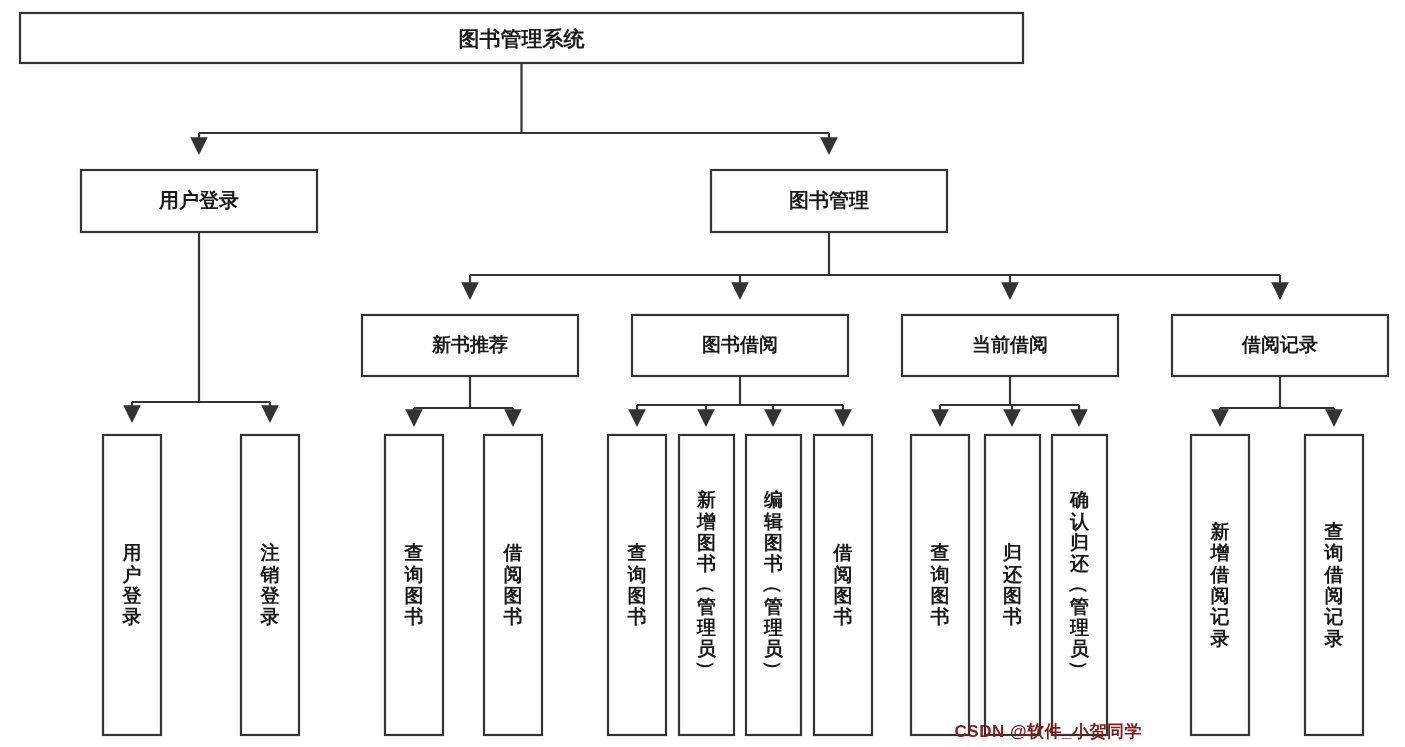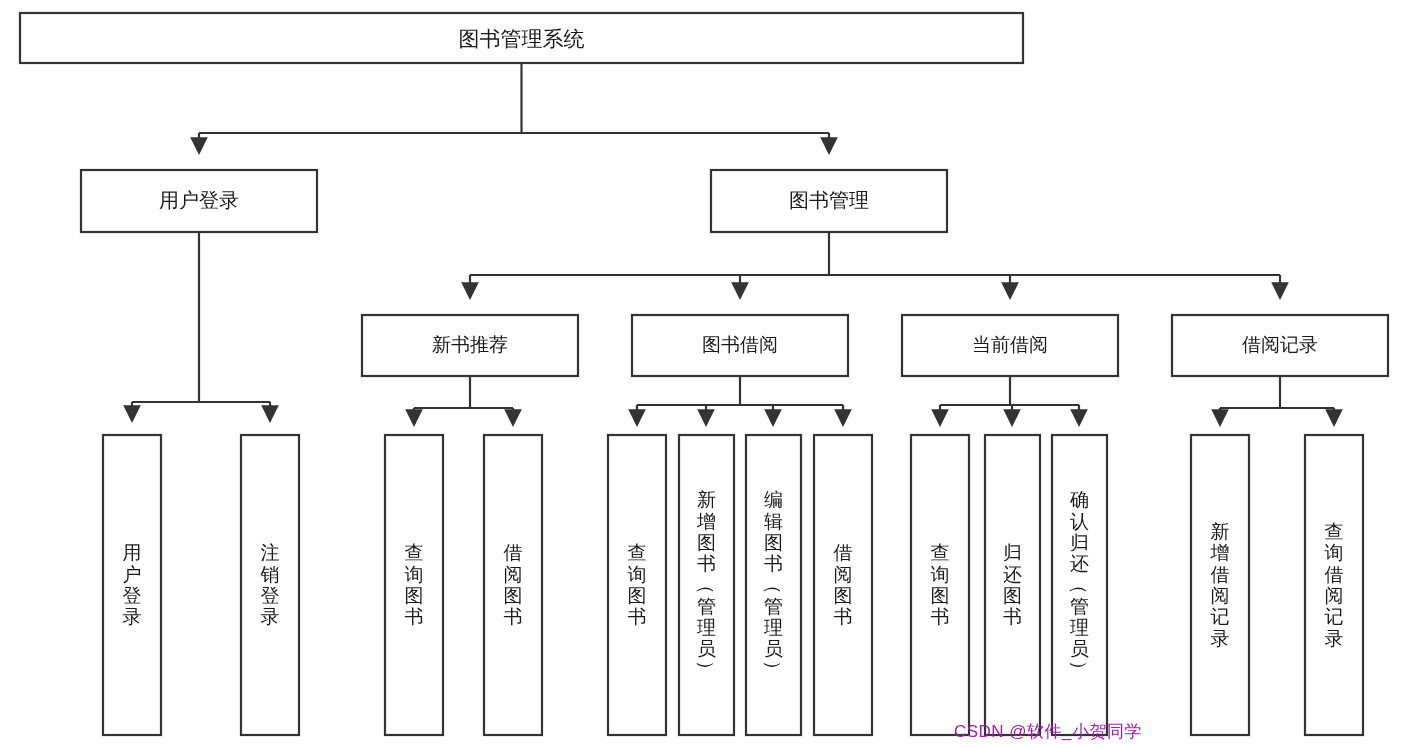--- a/index.html
+++ b/index.html
@@ -11,20 +11,21 @@
     width: 1405px;
     height: 747px;
     font-family: "Liberation Sans", "DejaVu Sans", sans-serif;
     overflow: hidden;
     position: relative;
   }
   #diagram-root {
     position: relative;
     width: 1150px;
     height: 747px;
+    font-weight: bold;
   }
   svg.flow {
     position: absolute;
     top: 0;
     left: 0;
     width: 1405px;
     height: 747px;
     display: block;
   }
   .node-box {
@@ -70,21 +71,21 @@
   }
   .leaf-label .ch.rot {
     transform: rotate(90deg);
   }
   .watermark {
     position: absolute;
     right: 8px;
     bottom: 4px;
     font-family: "Liberation Sans", "DejaVu Sans", sans-serif;
     font-size: 17px;
-    color: #a21caf;
+    color: #7f1d1d;
     letter-spacing: 0.5px;
     user-select: none;
   }
 </style>
 </head>
 <body>
 
 <div id="diagram-root">
 
   <svg class="flow" viewBox="0 0 1405 747">

